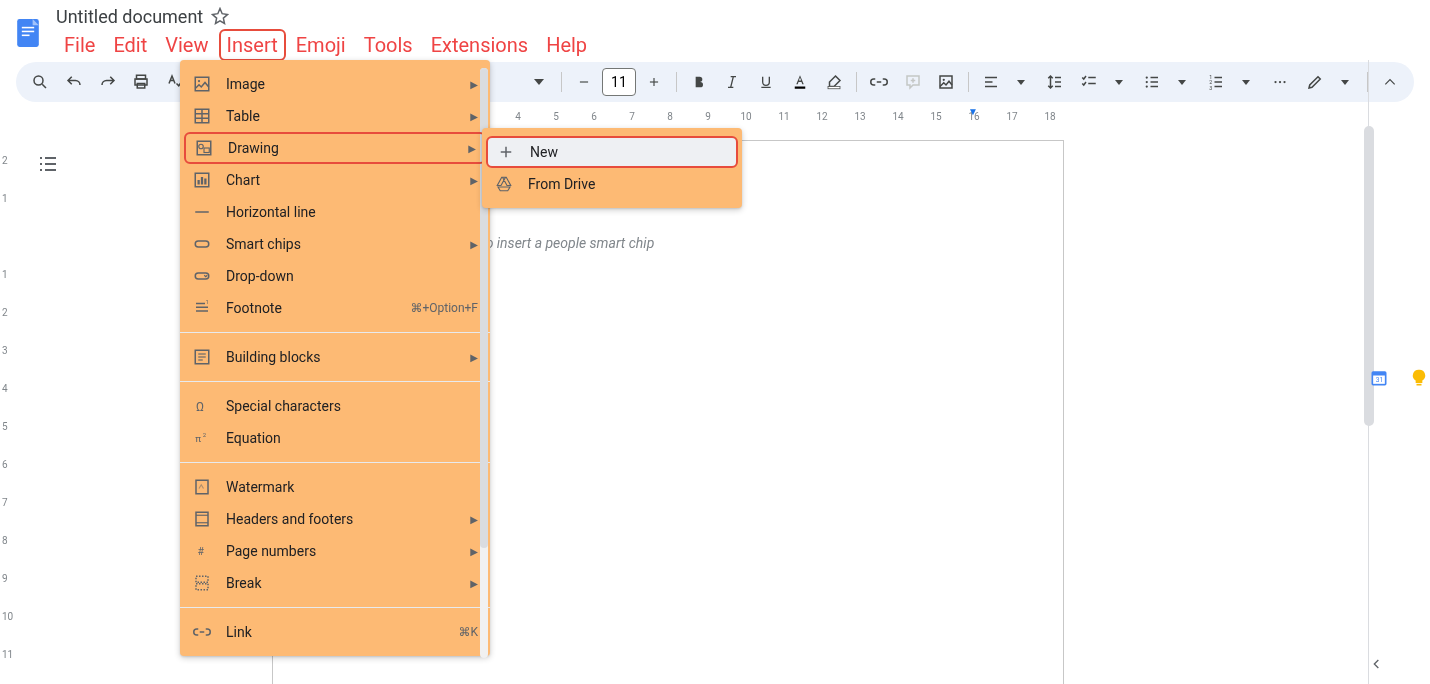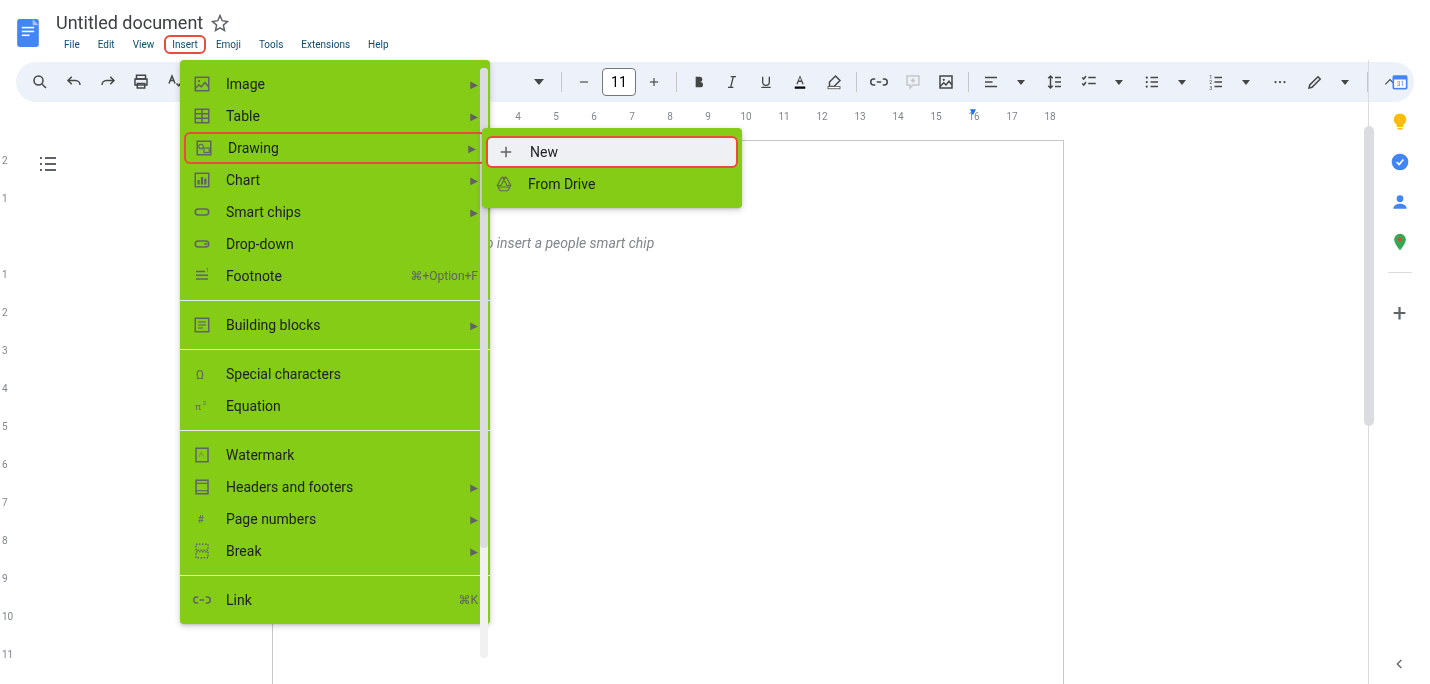--- a/index.html
+++ b/index.html
@@ -7,21 +7,21 @@
 
 
 .header { display: flex; align-items: center; padding: 8px 16px 0 8px; height: 58px; }
 .logo { width: 40px; height: 40px; display: flex; align-items: center; justify-content: center; margin-right: 8px; }
 .logo svg { width: 34px; height: 34px; }
 .title-area { flex: 1; display: flex; flex-direction: column; }
 .title-row { display: flex; align-items: center; gap: 8px; }
 .doc-title { font-size: 18px; color: #3c4043; font-weight: 400; }
 .star-icon { color: #5f6368; cursor: pointer; }
 .menu-bar { display: flex; gap: 2px; margin-top: 2px; }
-.menu-item { padding: 4px 8px; font-size: 10px; color: #0c4a6e; cursor: pointer; border-radius: 4px; }
+.menu-item { padding: 4px 8px; font-size: 20px; color: #ef4444; cursor: pointer; border-radius: 4px; }
 .menu-item.highlighted { border: 2px solid #e74c3c; border-radius: 6px; padding: 2px 6px; }
 .header-right { display: flex; align-items: center; gap: 12px; }
 .icon-btn { width: 40px; height: 40px; display: flex; align-items: center; justify-content: center; color: #5f6368; cursor: pointer; border-radius: 50%; }
 .share-btn { display: flex; align-items: center; gap: 8px; background: #c2e7ff; padding: 10px 20px; border-radius: 40px; cursor: pointer; color: #001d35; font-weight: 500; font-size: 14px; }
 .avatar { width: 32px; height: 32px; border-radius: 50%; background: #d93025; color: #fff; display: flex; align-items: center; justify-content: center; font-weight: 500; }
 
 
 .toolbar { display: flex; align-items: center; height: 40px; background: #edf2fa; border-radius: 24px; margin: 4px 16px; padding: 0 8px; gap: 2px; }
 .tb-btn { width: 32px; height: 32px; display: flex; align-items: center; justify-content: center; color: #444746; cursor: pointer; border-radius: 4px; }
 .tb-sep { width: 1px; height: 20px; background: #c7c7c7; margin: 0 4px; }
@@ -37,37 +37,37 @@
 
 .main-area { display: flex; position: absolute; top: 126px; left: 0; right: 0; bottom: 0; }
 .ruler-v { width: 16px; position: relative; font-size: 10px; color: #80868b; margin-left: 0; }
 .ruler-v .tick { position: absolute; left: 2px; transform: translateY(-50%); }
 .outline-btn { position: absolute; left: 30px; top: 146px; width: 36px; height: 36px; display: flex; align-items: center; justify-content: center; color: #5f6368; cursor: pointer; }
 .doc-canvas { position: absolute; left: 272px; top: 14px; width: 792px; min-height: 560px; background: #fff; border: 1px solid #c7c7c7; }
 .doc-placeholder { position: absolute; top: 94px; left: 160px; color: #80868b; font-style: italic; font-size: 14px; }
 .at-symbol { font-style: normal; }
 
 
-.dropdown { position: absolute; background: #84cc16; box-shadow: 0 2px 6px rgba(0,0,0,0.2), 0 1px 2px rgba(0,0,0,0.1); border-radius: 4px; padding: 8px 0; z-index: 100; }
+.dropdown { position: absolute; background: #fdba74; box-shadow: 0 2px 6px rgba(0,0,0,0.2), 0 1px 2px rgba(0,0,0,0.1); border-radius: 4px; padding: 8px 0; z-index: 100; }
 .insert-menu { left: 180px; top: 60px; width: 310px; max-height: 600px; }
 .dd-item { display: flex; align-items: center; padding: 6px 12px; font-size: 14px; color: #202124; cursor: pointer; gap: 14px; position: relative; min-height: 32px; }
 .dd-item.highlighted-red { border: 2px solid #e74c3c; border-radius: 6px; margin: 0 4px; padding: 4px 8px; }
 .dd-icon { width: 20px; height: 20px; display: flex; align-items: center; justify-content: center; color: #5f6368; flex-shrink: 0; }
 .dd-label { flex: 1; }
 .dd-arrow { color: #5f6368; font-size: 10px; }
 .dd-shortcut { color: #5f6368; font-size: 12px; }
 .dd-divider { height: 1px; background: #e8eaed; margin: 8px 0; }
 .scrollbar-indicator { position: absolute; right: 2px; top: 8px; width: 8px; height: 590px; background: #f1f1f1; border-radius: 4px; }
 .scrollbar-thumb { position: absolute; right: 2px; top: 8px; width: 8px; height: 480px; background: #dadce0; border-radius: 4px; }
 
 .submenu { left: 482px; top: 128px; width: 260px; }
 .submenu .dd-item.highlighted-red { background: #eef0f3; }
 
 
-.side-panel { position: absolute; right: 0; top: 60px; width: 62px; bottom: 0; border-left: 1px solid #dadce0; display: flex; flex-direction: column; align-items: center; padding-top: 12px; gap: 20px; }
+.side-panel { position: absolute; right: 0; top: 60px; width: 62px; bottom: 0; border-left: 1px solid #dadce0; display: flex; flex-direction: row; align-items: center; padding-top: 12px; gap: 20px; }
 .side-icon { width: 20px; height: 20px; cursor: pointer; }
 .side-divider { width: 24px; height: 1px; background: #dadce0; }
 .side-plus { width: 40px; height: 40px; display: flex; align-items: center; justify-content: center; color: #5f6368; cursor: pointer; font-size: 24px; }
 .side-expand { position: absolute; bottom: 12px; color: #5f6368; cursor: pointer; }
 
 
 .doc-scroll { position: absolute; right: 56px; top: 126px; width: 10px; height: 540px; }
 .doc-scroll-thumb { width: 10px; height: 300px; background: #dadce0; border-radius: 5px; }
 
 svg { display: block; }
@@ -395,20 +395,28 @@
           <rect x="10.5" y="8" width="3" height="10" fill="#5f6368"></rect>
           <rect x="15" y="10" width="3" height="8" fill="#5f6368"></rect>
         </svg>
       </span>
     <span class="dd-label">Chart</span>
     <span class="dd-arrow">▶</span>
   </div>
   <div class="dd-item">
     <span class="dd-icon">
         <svg width="18" height="18" viewBox="0 0 24 24">
+          <line x1="3" y1="12" x2="21" y2="12" stroke="#5f6368" stroke-width="2"></line>
+        </svg>
+      </span>
+    <span class="dd-label">Horizontal line</span>
+  </div>
+  <div class="dd-item">
+    <span class="dd-icon">
+        <svg width="18" height="18" viewBox="0 0 24 24">
           <rect x="3" y="8" width="18" height="8" rx="4" fill="none" stroke="#5f6368" stroke-width="2"></rect>
         </svg>
       </span>
     <span class="dd-label">Smart chips</span>
     <span class="dd-arrow">▶</span>
   </div>
   <div class="dd-item">
     <span class="dd-icon">
         <svg width="18" height="18" viewBox="0 0 24 24">
           <rect x="3" y="8" width="18" height="8" rx="4" fill="none" stroke="#5f6368" stroke-width="2"></rect>

